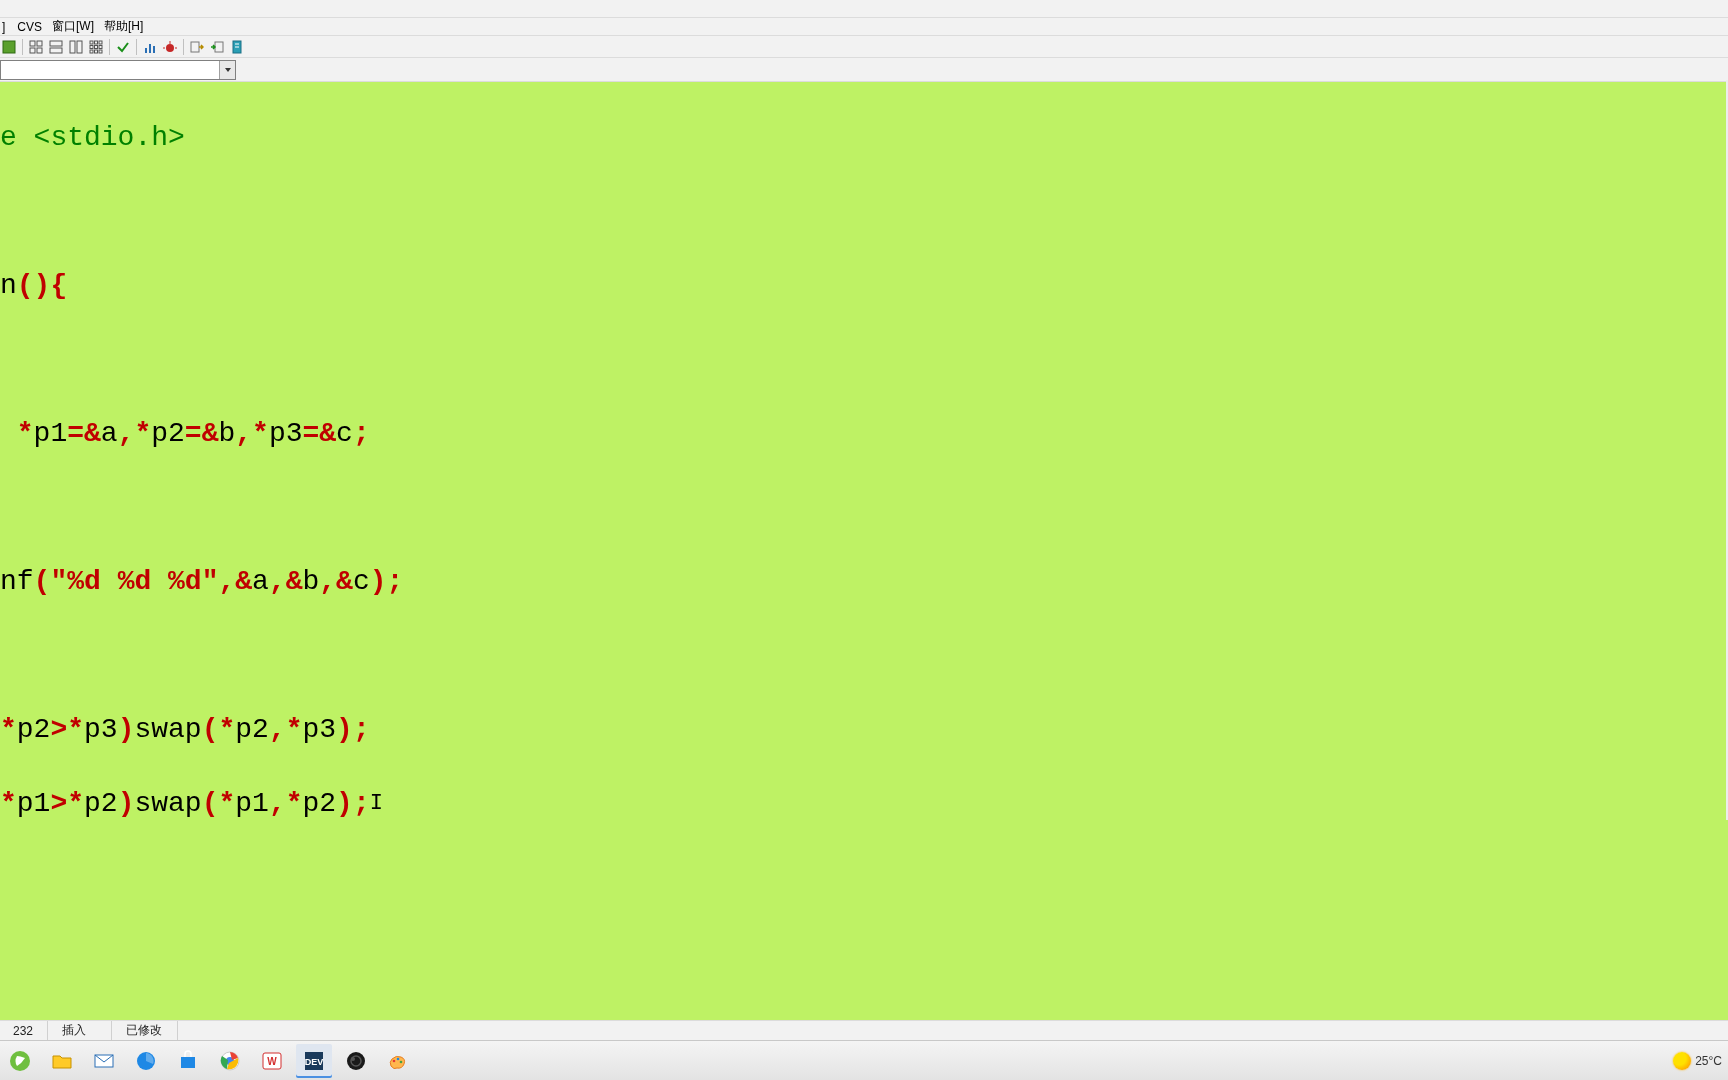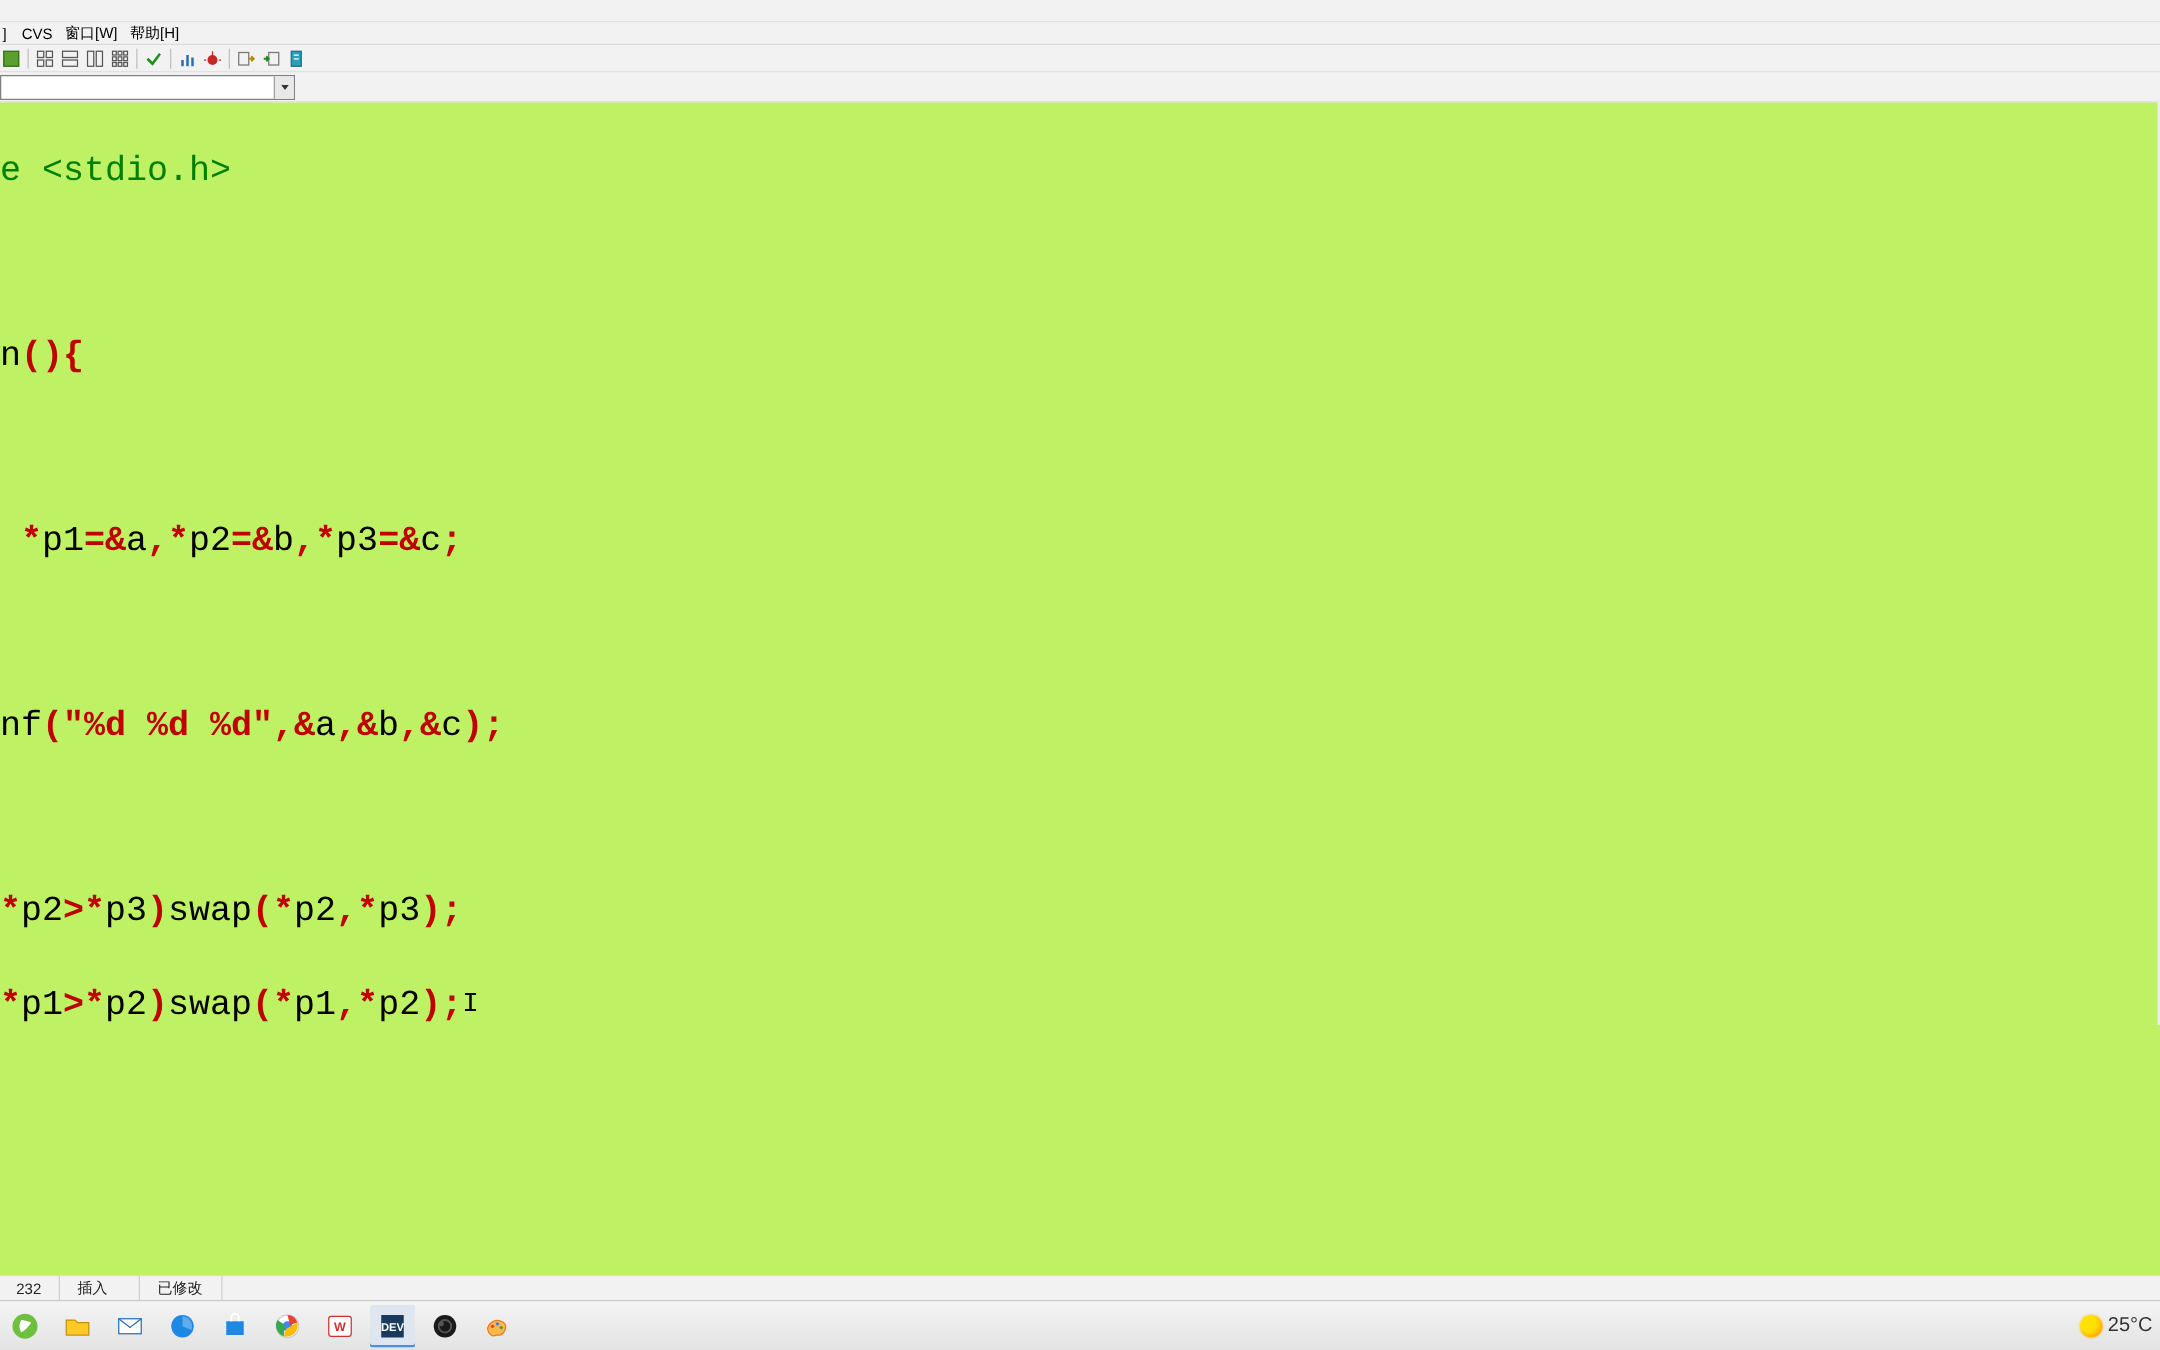--- a/index.html
+++ b/index.html
@@ -83,21 +83,21 @@
     display: flex; align-items: center; justify-content: space-between;
     padding: 0 6px 0 2px;
   }
   .taskbar-left { display: flex; align-items: center; gap: 6px; }
   .task-icon {
     width: 36px; height: 34px; display: flex; align-items: center; justify-content: center;
     border-radius: 2px;
   }
   .task-icon.active { background: #dfe6f0; box-shadow: inset 0 -2px 0 #4a90e2; }
   .task-icon svg { width: 24px; height: 24px; }
-  .taskbar-right { display: flex; align-items: center; gap: 6px; font-size: 16px; color:#333;}
+  .taskbar-right { display: flex; align-items: center; gap: 6px; font-size: 12px; color:#333;}
   .weather-badge {
     display:flex; align-items:center; gap:4px;
   }
   .weather-badge .sun {
     width:18px;height:18px;border-radius:50%;
     background: radial-gradient(circle at 35% 35%, #ffe100 40%, #ff9500 90%);
     box-shadow:0 0 2px #ffb300;
   }
 
   

